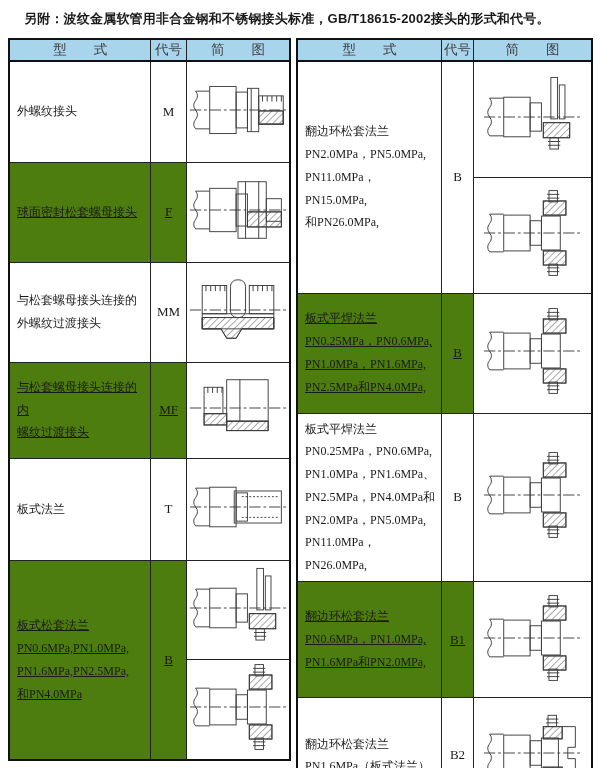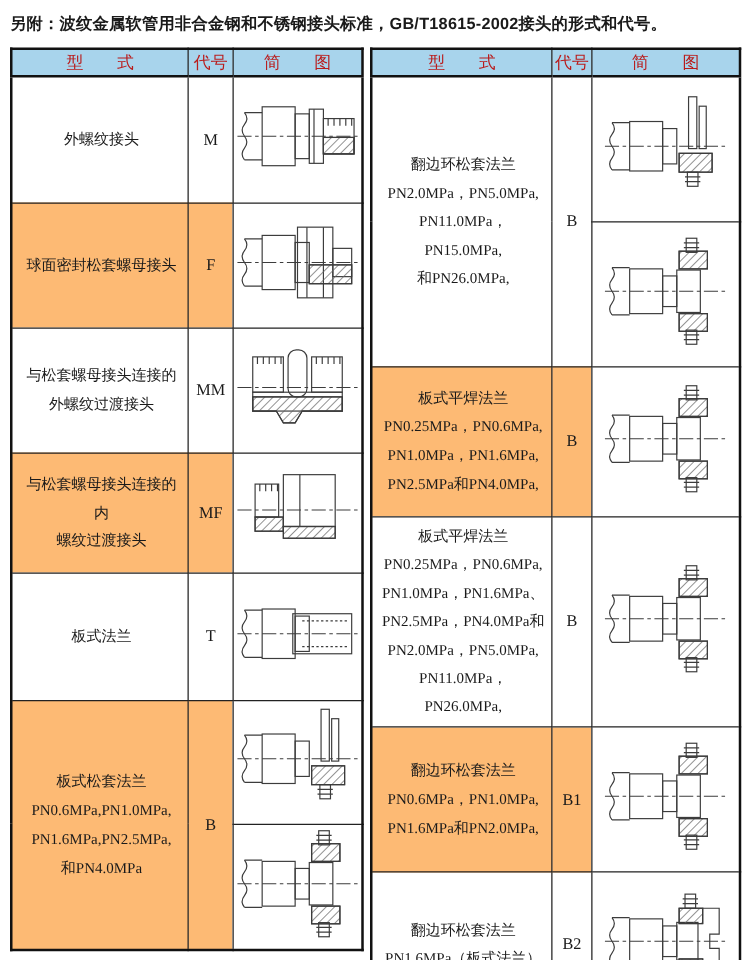--- a/index.html
+++ b/index.html
@@ -1,28 +1,28 @@
 <!DOCTYPE html>
 <html><head>
 <meta charset="utf-8">
 <style>
   html,body{margin:0;padding:0;background:#ffffff;width:600px;height:768px;overflow:hidden;}
   body{font-family:"Liberation Sans",sans-serif;color:#1a1a1a;}
   .page{padding:8px 7px 0 8px;}
-  .title{font-size:13px;font-weight:700;letter-spacing:.2px;margin:2px 0 10px 0;white-space:nowrap;}
+  .title{font-size:13px;font-weight:700;letter-spacing:.2px;margin:2px 0 10px 16px;white-space:nowrap;}
   .tables{display:flex;gap:5px;align-items:flex-start;}
   table{border-collapse:collapse;table-layout:fixed;border:2px solid #111;}
   td,th{border:1px solid #222;padding:0;vertical-align:middle;}
-  th{background:#a8d4ec;height:20px;font-size:13.5px;font-weight:500;color:#b91c1c;
+  th{background:#a8d4ec;height:20px;font-size:13.5px;font-weight:500;color:#404040;
      border-bottom:2px solid #111;white-space:pre;}
   td.type{font-family:"Liberation Serif",serif;font-size:12px;line-height:1.9;
-          padding:4px 5px 4px 7px;white-space:pre-line;text-align:center;}
+          padding:4px 5px 4px 7px;white-space:pre-line;text-align:left;}
   td.code{font-family:"Liberation Serif",serif;font-size:13px;text-align:center;}
   td.diag-cell{text-align:center;background:#fff;}
-  .hl{background:#fdba74;}
+  .hl{background:#4d7c0f;text-decoration:underline;}
   .diag{display:inline-block;width:98px;height:88px;}
   .diag svg{width:98px;height:88px;display:block;margin:0 auto;}
   
   table.left col.c-type{width:143px;} table.left col.c-code{width:36px;} table.left col.c-diag{width:104px;}
   table.right col.c-type{width:146px;} table.right col.c-code{width:32px;} table.right col.c-diag{width:119px;}
 </style>
 </head>
 <body>
 
 <svg width="0" height="0" style="position:absolute" aria-hidden="true">

